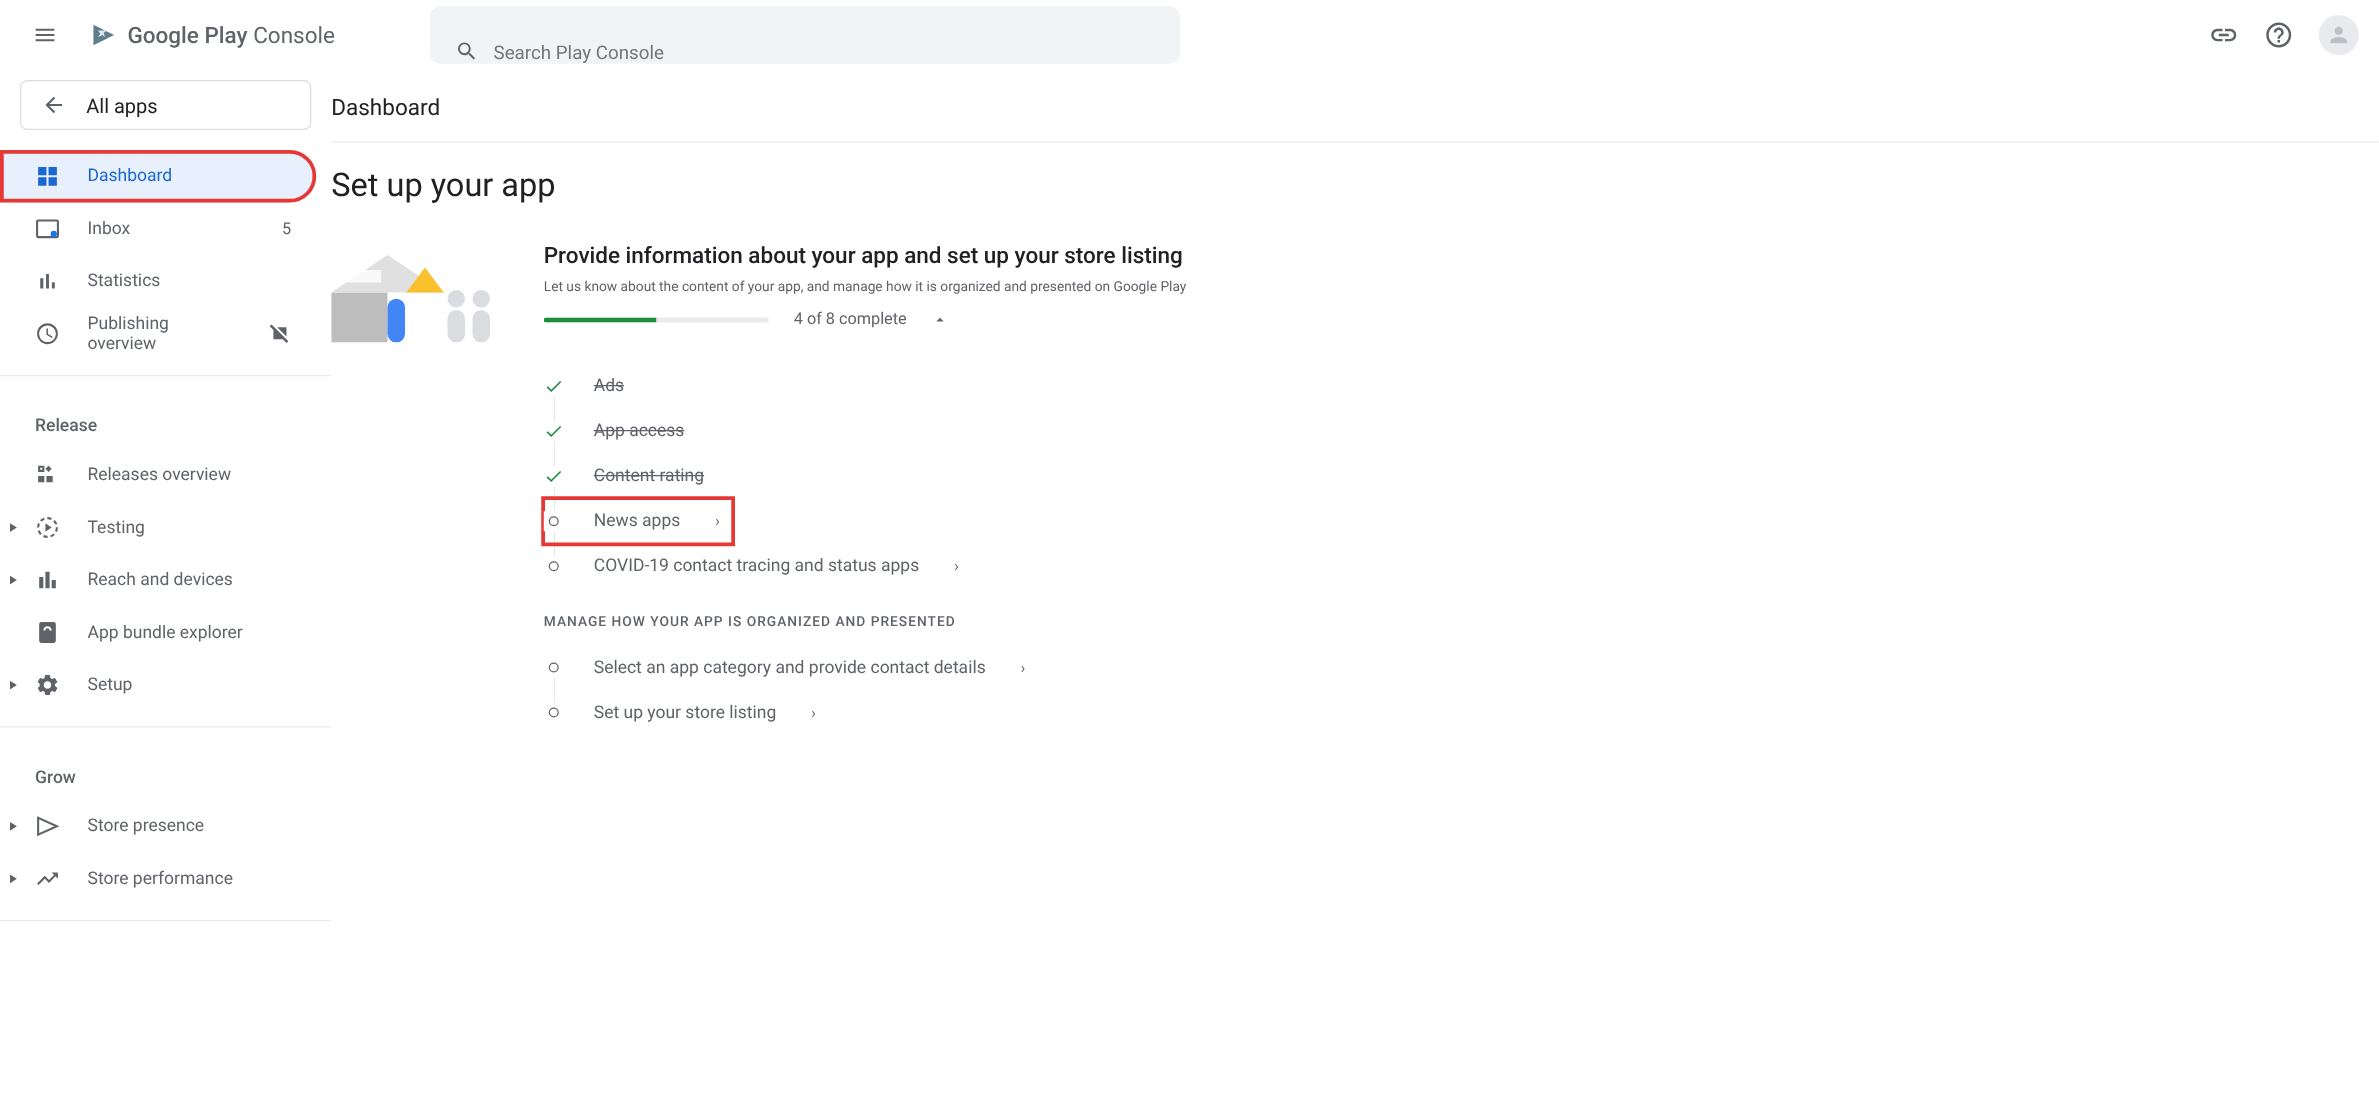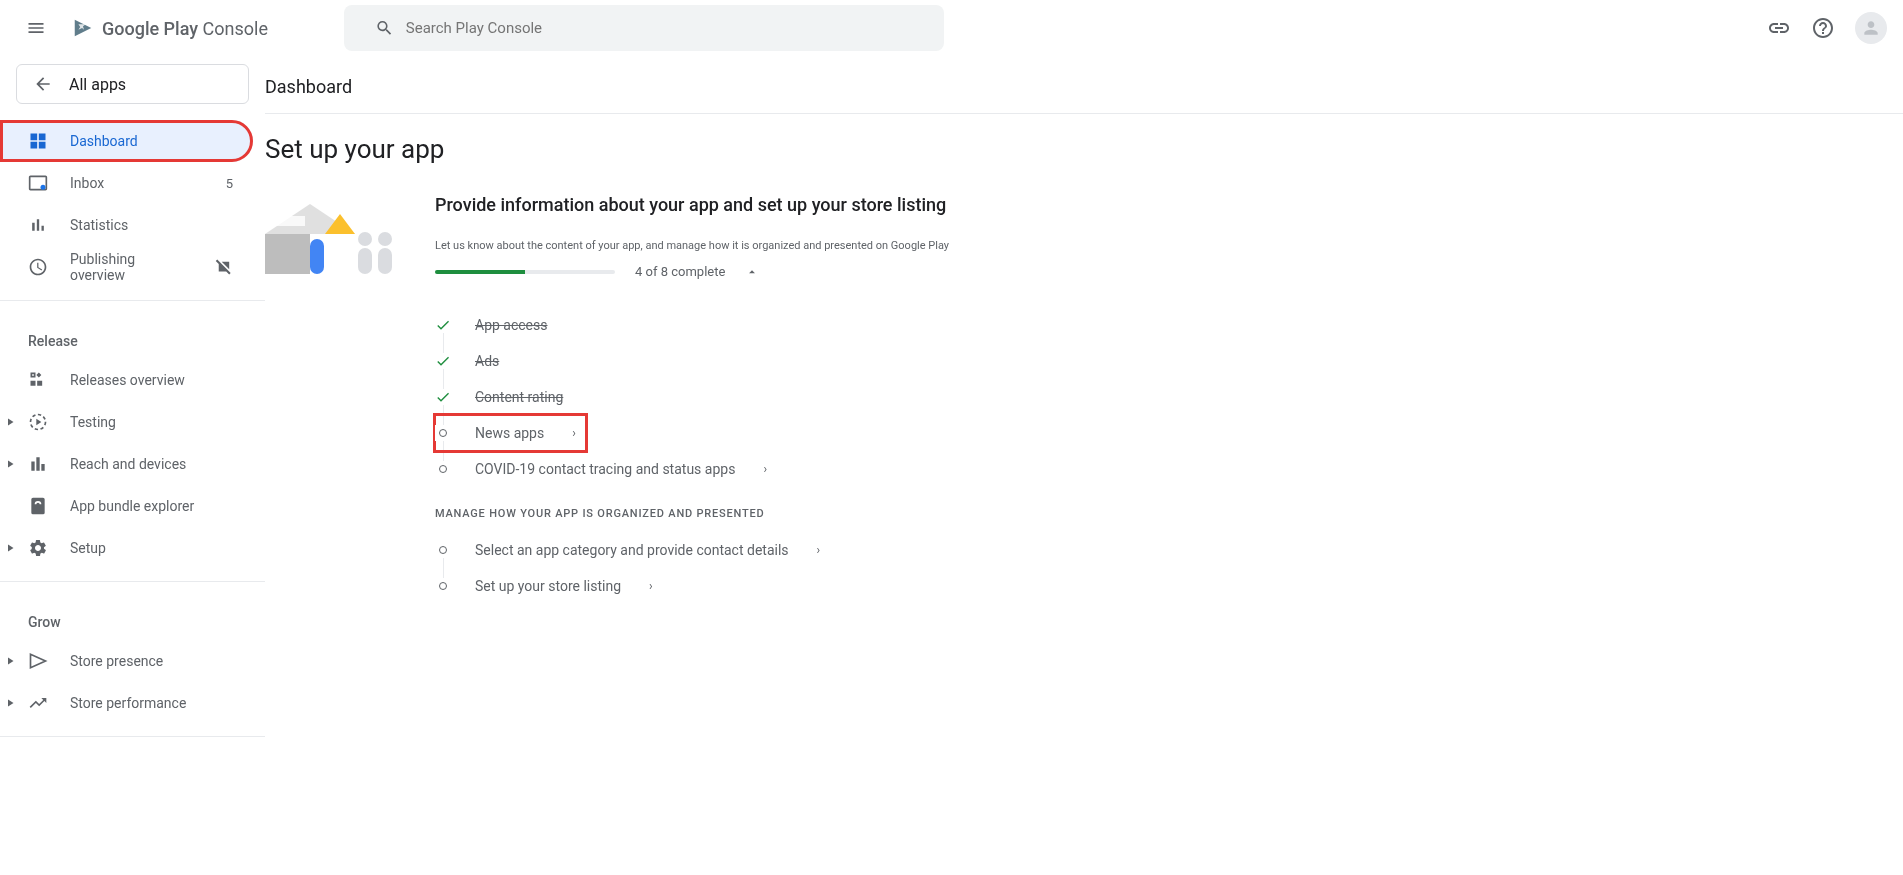--- a/index.html
+++ b/index.html
@@ -4,21 +4,21 @@
 <style>
 * { margin: 0; padding: 0; box-sizing: border-box; font-family: 'Google Sans', Roboto, Arial, sans-serif; }
 body { background: #fff; color: #202124; }
 .header { display: flex; align-items: center; height: 56px; padding: 0 16px; gap: 16px; }
 .menu-btn { width: 40px; height: 40px; display: flex; align-items: center; justify-content: center; cursor: pointer; border-radius: 50%; }
 .logo { display: flex; align-items: center; gap: 8px; }
 .logo-icon { width: 22px; height: 22px; }
 .logo-text { font-size: 18px; color: #5f6368; }
 .logo-text .play { color: #5f6368; font-weight: 500; }
 .logo-text .console { color: #5f6368; font-weight: 400; }
-.search-box { flex: 0 0 600px; margin-left: 60px; background: #f1f3f4; border-radius: 8px; height: 46px; display: flex; align-items: center; padding: 0 31px; gap: 12px; }
+.search-box { flex: 0 0 600px; margin-left: 60px; background: #f1f3f4; border-radius: 8px; height: 46px; display: flex; align-items: flex-end; padding: 0 20px; gap: 12px; }
 .search-box input { border: none; background: transparent; outline: none; font-size: 15px; color: #5f6368; width: 100%; }
 .header-right { margin-left: auto; display: flex; align-items: center; gap: 20px; }
 .header-icon { width: 24px; height: 24px; color: #5f6368; cursor: pointer; }
 .avatar { width: 32px; height: 32px; border-radius: 50%; background: #e8eaed; display: flex; align-items: center; justify-content: center; cursor: pointer; }
 .layout { display: flex; }
 .sidebar { width: 265px; padding: 8px 0; }
 .all-apps { margin: 0 16px 16px; border: 1px solid #dadce0; border-radius: 6px; height: 40px; display: flex; align-items: center; padding: 0 16px; gap: 16px; cursor: pointer; }
 .nav-item { display: flex; align-items: center; height: 42px; padding: 0 20px 0 28px; gap: 22px; cursor: pointer; border-radius: 0 21px 21px 0; margin-right: 12px; color: #5f6368; font-size: 14px; position: relative; }
 .nav-item.active { background: #e8f0fe; color: #1967d2; }
 .nav-item.active.highlighted { outline: 3px solid #e53935; outline-offset: -3px; }
@@ -28,21 +28,21 @@
 .nav-item .widget-off { margin-left: auto; }
 .section-label { padding: 20px 28px 10px; color: #5f6368; font-size: 14px; font-weight: 500; }
 .divider { height: 1px; background: #e8eaed; margin: 12px 0; }
 .main { flex: 1; padding: 0 0 40px 0; }
 .page-header { padding: 20px 0 16px; border-bottom: 1px solid #e8eaed; margin-bottom: 20px; }
 .page-title { font-size: 18px; color: #202124; font-weight: 400; }
 .section-title { font-size: 26px; font-weight: 400; margin: 10px 0 30px; }
 .setup-row { display: flex; gap: 30px; }
 .illustration { width: 140px; height: 80px; flex-shrink: 0; }
 .setup-content { flex: 1; max-width: 900px; }
-.setup-heading { font-size: 18px; font-weight: 500; margin-bottom: 24px; }
+.setup-heading { font-size: 18px; font-weight: 500; margin-bottom: 8px; }
 .setup-desc { font-size: 11px; color: #5f6368; margin-bottom: 12px; }
 .progress-row { display: flex; align-items: center; gap: 20px; margin-bottom: 28px; }
 .progress-bar { width: 180px; height: 4px; background: #e8eaed; border-radius: 2px; overflow: hidden; }
 .progress-fill { height: 100%; background: #1e8e3e; width: 50%; }
 .progress-text { font-size: 13px; color: #5f6368; }
 .subsection-label { font-size: 11px; letter-spacing: 0.8px; color: #5f6368; font-weight: 500; margin: 20px 0 12px; }
 .task-list { position: relative; }
 .task-line { position: absolute; left: 8px; top: 10px; bottom: 10px; width: 1px; background: #e8eaed; }
 .task { display: flex; align-items: center; gap: 24px; padding: 10px 0; cursor: pointer; position: relative; }
 .task-status { width: 16px; height: 16px; flex-shrink: 0; display: flex; align-items: center; justify-content: center; background: #fff; z-index: 1; }
@@ -232,29 +232,29 @@
         </div>
 
         <div class="task-list">
           <div class="task-line"></div>
           <div class="task done">
             <span class="task-status">
                 <svg class="task-check" width="16" height="16" viewBox="0 0 24 24" fill="#1e8e3e">
                   <path d="M9 16.17L4.83 12l-1.42 1.41L9 19 21 7l-1.41-1.41L9 16.17z"></path>
                 </svg>
               </span>
-            <span class="task-label">App access</span>
+            <span class="task-label">Ads</span>
           </div>
           <div class="task done">
             <span class="task-status">
                 <svg class="task-check" width="16" height="16" viewBox="0 0 24 24" fill="#1e8e3e">
                   <path d="M9 16.17L4.83 12l-1.42 1.41L9 19 21 7l-1.41-1.41L9 16.17z"></path>
                 </svg>
               </span>
-            <span class="task-label">Ads</span>
+            <span class="task-label">App access</span>
           </div>
           <div class="task done">
             <span class="task-status">
                 <svg class="task-check" width="16" height="16" viewBox="0 0 24 24" fill="#1e8e3e">
                   <path d="M9 16.17L4.83 12l-1.42 1.41L9 19 21 7l-1.41-1.41L9 16.17z"></path>
                 </svg>
               </span>
             <span class="task-label">Content rating</span>
           </div>
           <div><div class="task highlighted">

